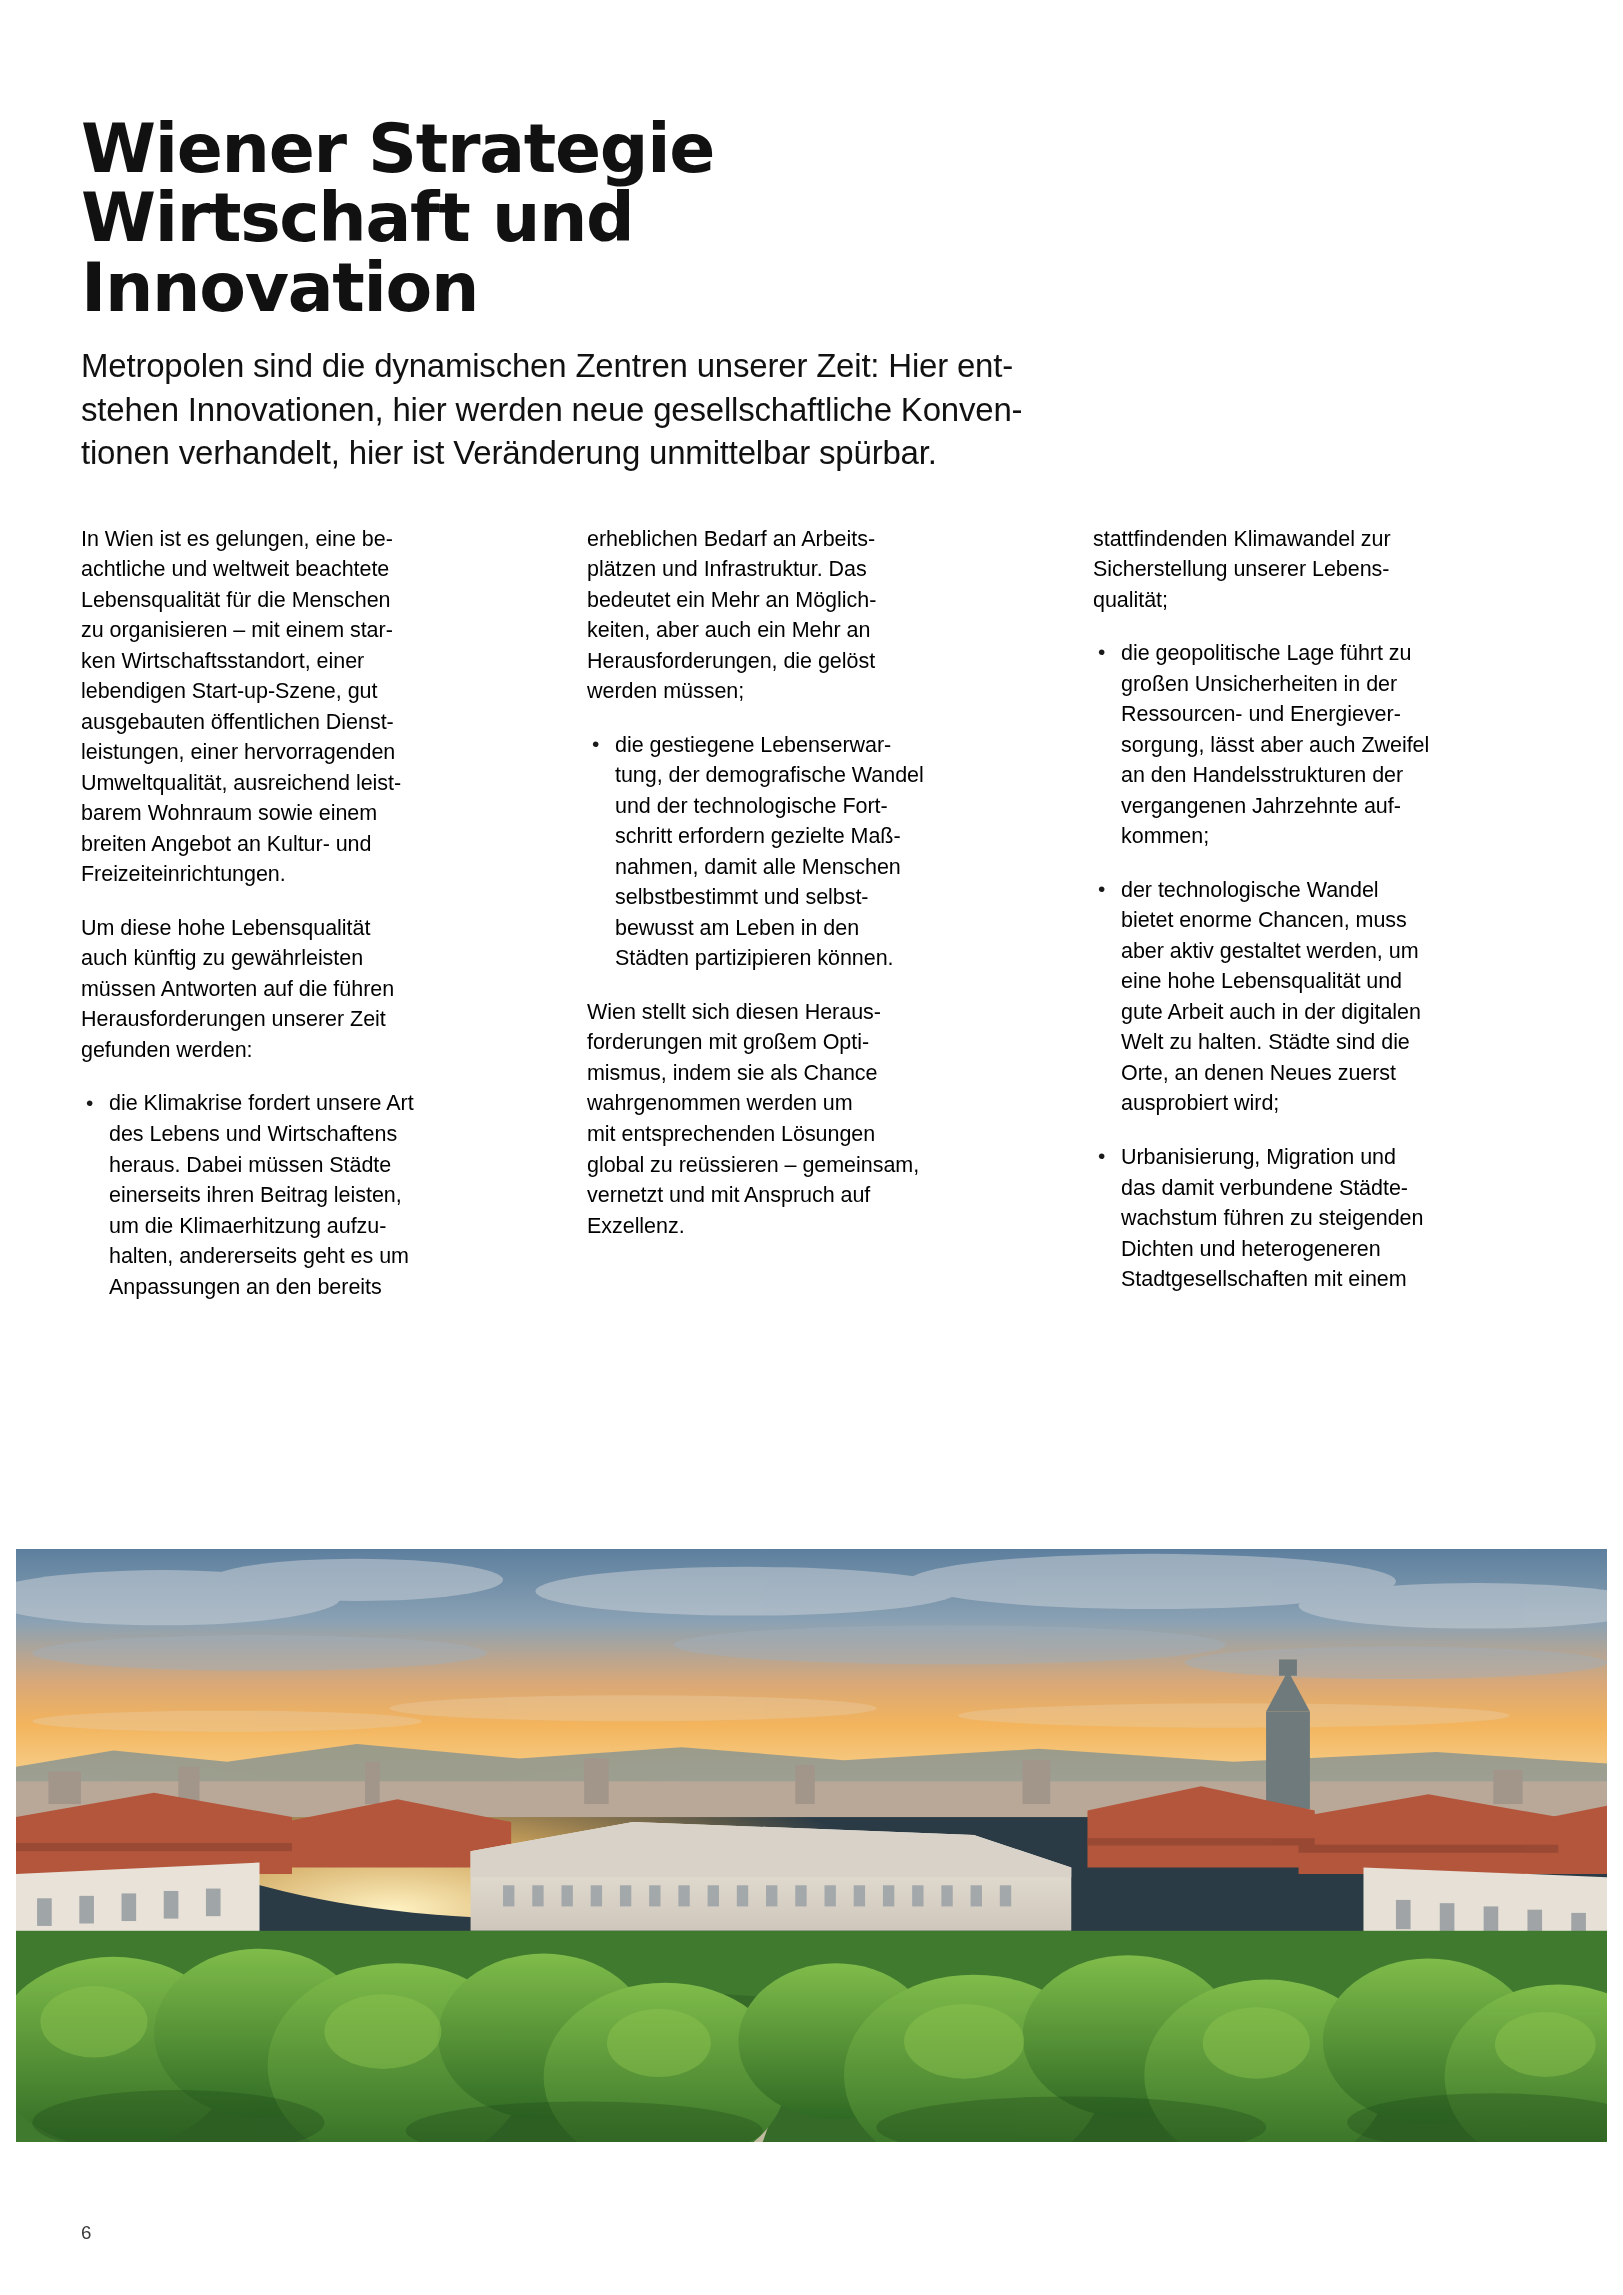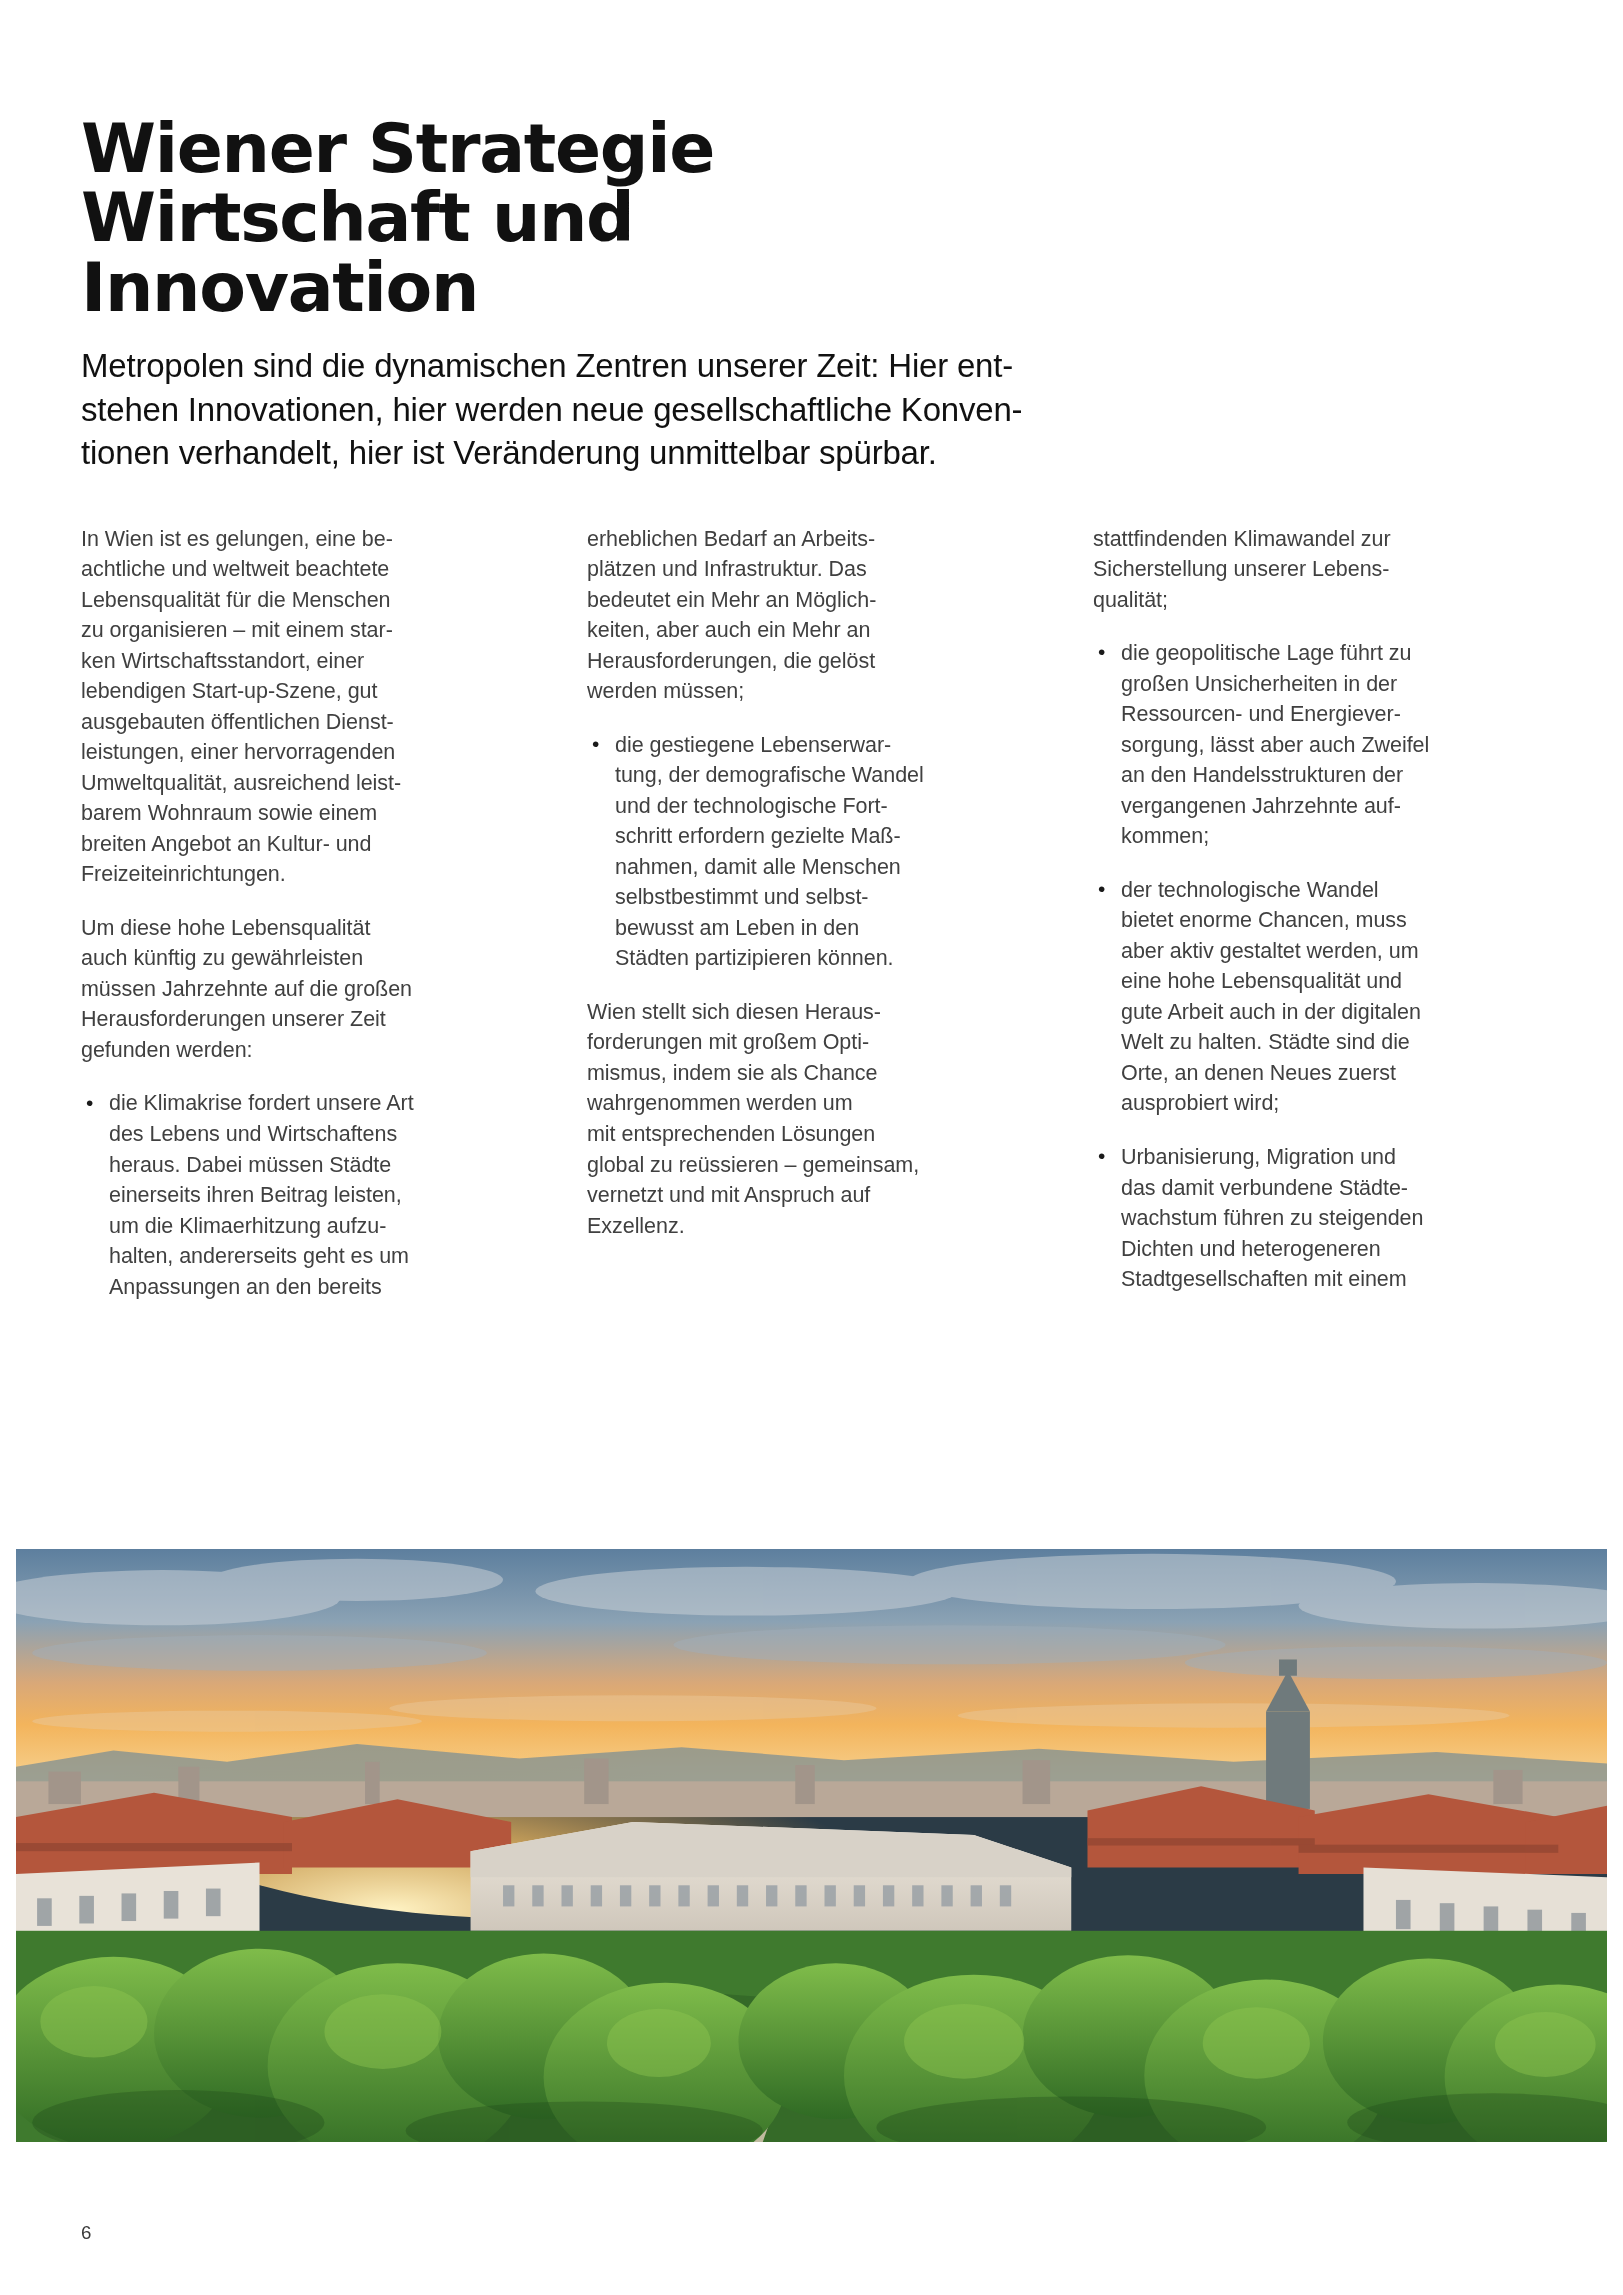--- a/index.html
+++ b/index.html
@@ -51,21 +51,21 @@
   .columns {
     margin-top: 49px;
     display: flex;
     gap: 58px;
     width: 1461px;
   }
   .col {
     width: 448px;
     font-size: 21.5px;
     line-height: 1.42;
-    color: #404040;
+    color: #000000;
     letter-spacing: -0.04px;
   }
   .col p {
     margin: 0 0 23px 0;
     white-space: pre-line;
   }
   .col p:last-child { margin-bottom: 0; }
   ul.bullets {
     list-style: none;
     margin: 0;
@@ -134,21 +134,21 @@
 ken Wirtschaftsstandort, einer
 lebendigen Start-up-Szene, gut
 ausgebauten öffentlichen Dienst-
 leistungen, einer hervorragenden
 Umweltqualität, ausreichend leist-
 barem Wohnraum sowie einem
 breiten Angebot an Kultur- und
 Freizeiteinrichtungen.</p>
         <p>Um diese hohe Lebensqualität
 auch künftig zu gewährleisten
-müssen Jahrzehnte auf die großen
+müssen Antworten auf die führen
 Herausforderungen unserer Zeit
 gefunden werden:</p>
         <ul class="bullets">
           <li>die Klimakrise fordert unsere Art
 des Lebens und Wirtschaftens
 heraus. Dabei müssen Städte
 einerseits ihren Beitrag leisten,
 um die Klimaerhitzung aufzu-
 halten, andererseits geht es um
 Anpassungen an den bereits</li>

